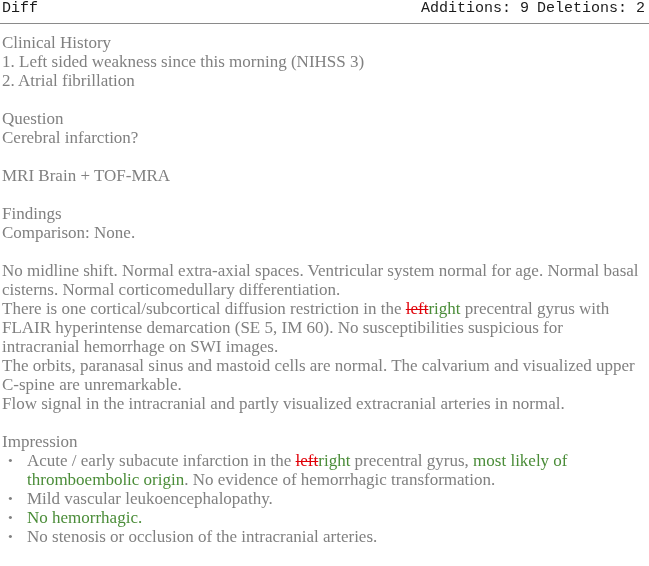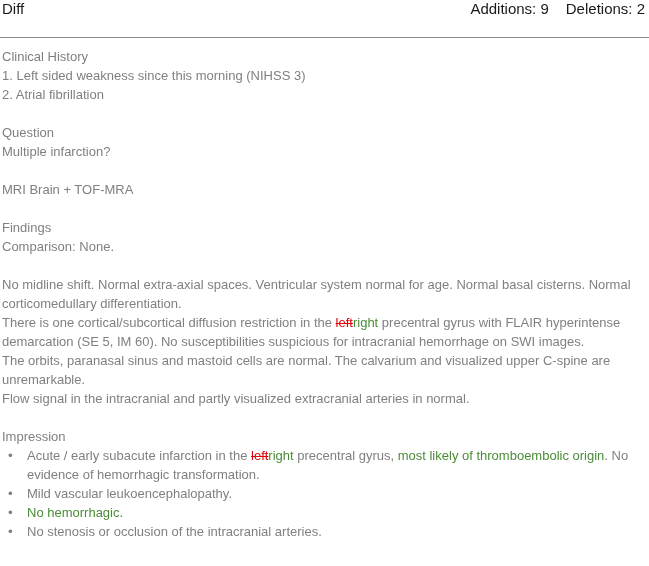--- a/index.html
+++ b/index.html
@@ -13,50 +13,52 @@
     height: 566px;
     overflow: hidden;
     font-family: "Liberation Sans", sans-serif;
     color: #808080;
     -webkit-font-smoothing: antialiased;
   }
 
   
   .diff-header {
     position: relative;
-    height: 38px;
+    height: 24px;
     padding: 0 4px 0 2px;
     display: flex;
     align-items: flex-start;
     justify-content: space-between;
     border-bottom: 1px solid #8a8a8a;
     box-sizing: border-box;
+    font-family: Liberation Mono, monospace;
   }
   .diff-title {
     font-size: 15px;
     line-height: 17px;
     color: #1a1a1a;
     font-weight: 400;
     white-space: nowrap;
   }
   .diff-stats {
     font-size: 15px;
     line-height: 17px;
     color: #1a1a1a;
     white-space: nowrap;
     display: flex;
-    gap: 17px;
+    gap: 8px;
   }
 
   
   .diff-body {
     padding: 9px 8px 0 2px;
-    font-size: 13px;
+    font-size: 17px;
     line-height: 19px;
     box-sizing: border-box;
+    font-family: Liberation Serif, serif;
   }
   .para {
     margin: 0;
     white-space: pre-wrap;
   }
   .blank-line {
     height: 19px;
   }
 
   
@@ -105,21 +107,21 @@
 
 <div class="diff-body">
 
   <div class="para">Clinical History</div>
   <div class="para">1. Left sided weakness since this morning (NIHSS 3)</div>
   <div class="para">2. Atrial fibrillation</div>
 
   <div class="blank-line"></div>
 
   <div class="para">Question</div>
-  <div class="para">Multiple infarction?</div>
+  <div class="para">Cerebral infarction?</div>
 
   <div class="blank-line"></div>
 
   <div class="para">MRI Brain + TOF-MRA</div>
 
   <div class="blank-line"></div>
 
   <div class="para">Findings</div>
   <div class="para">Comparison: None.</div>
 

